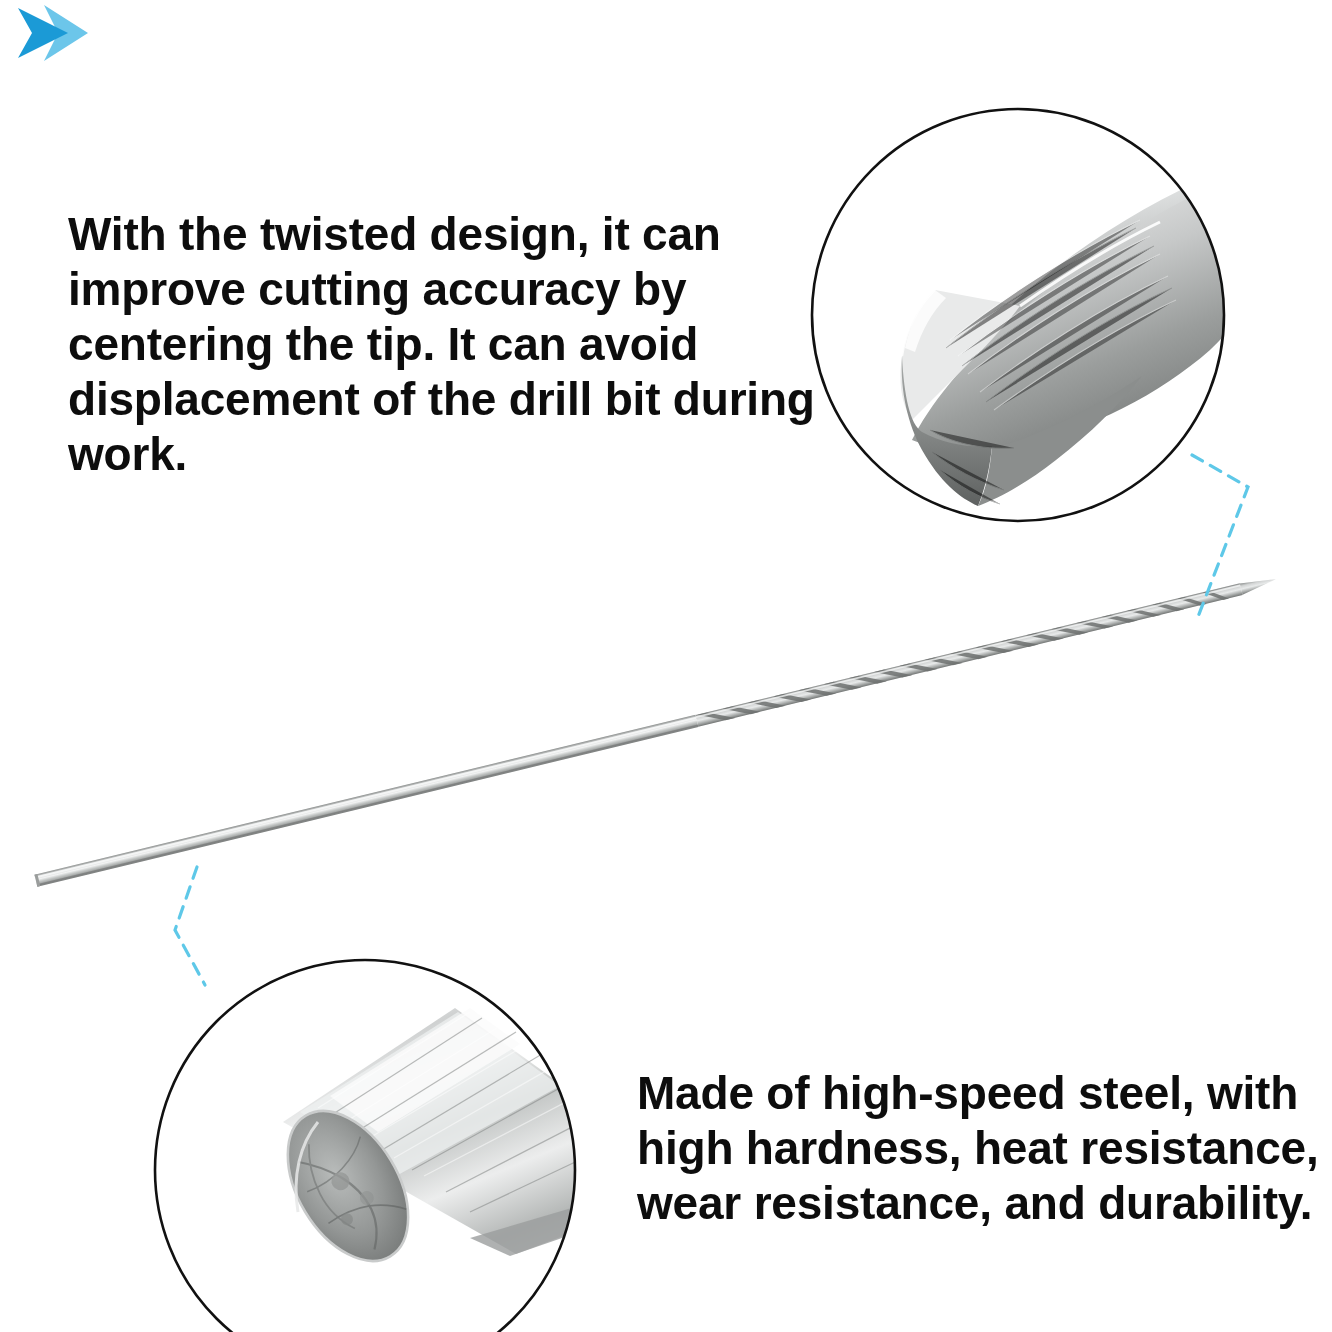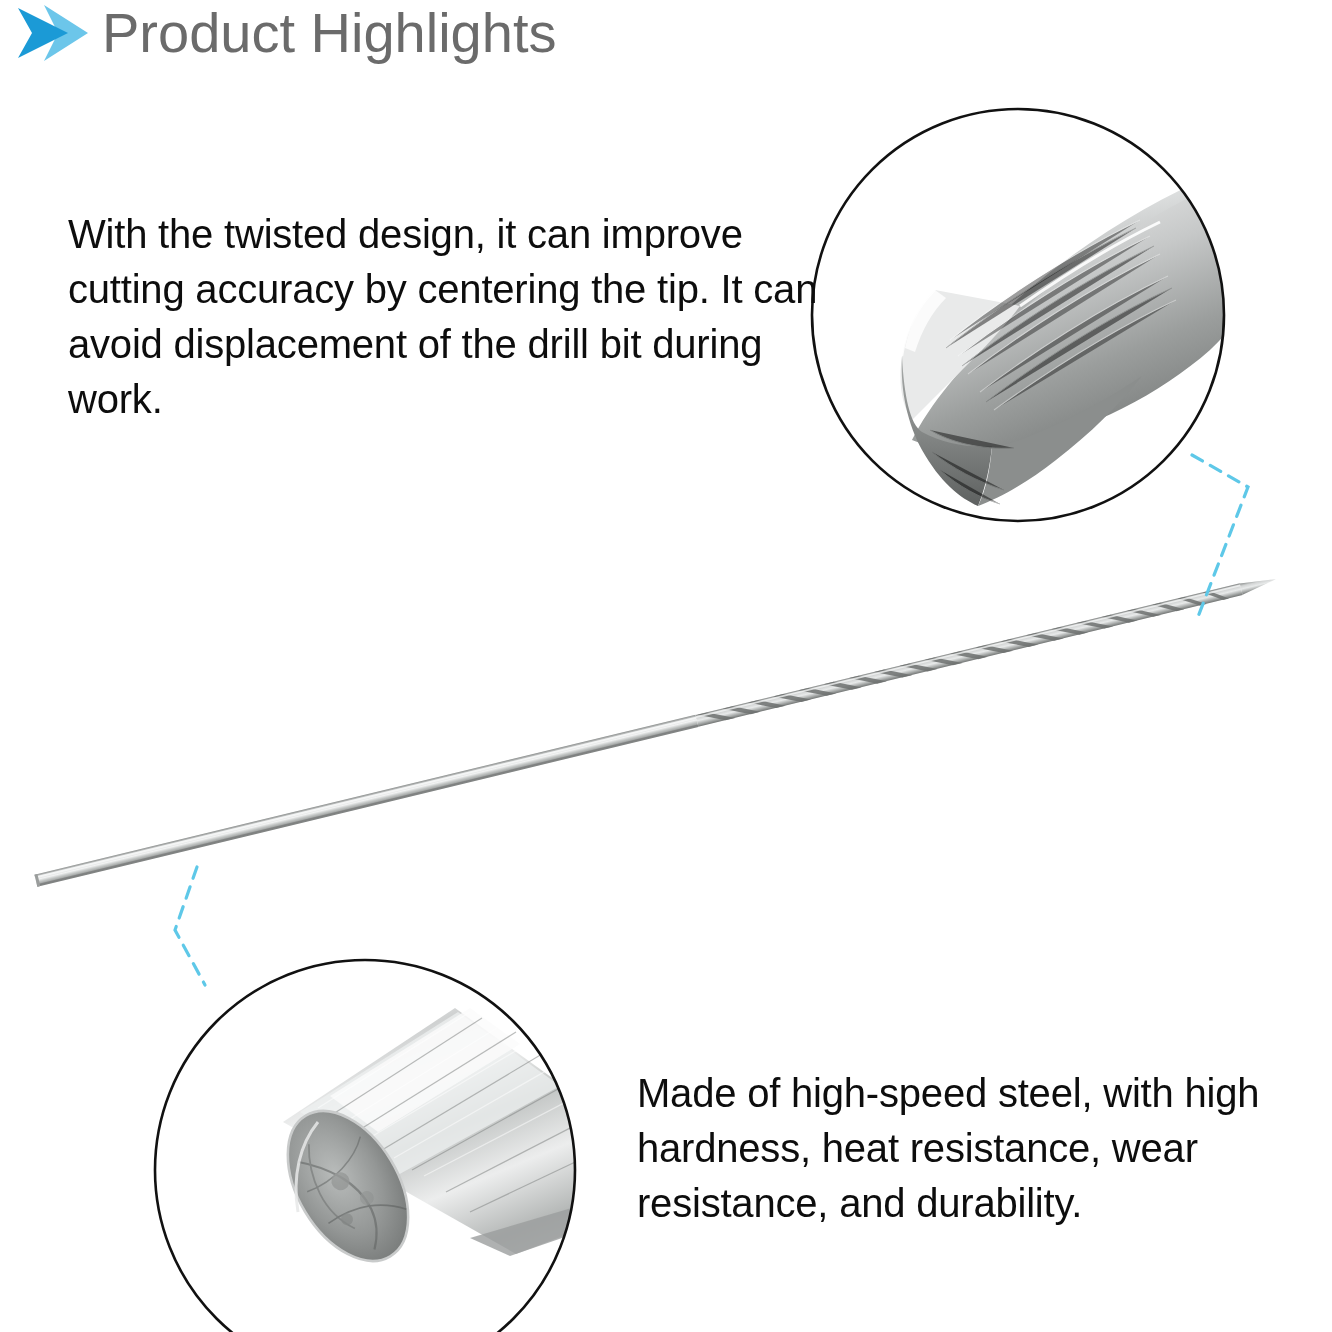--- a/index.html
+++ b/index.html
@@ -13,22 +13,22 @@
   
   #header{position:absolute;left:14px;top:2px;display:flex;align-items:center;gap:10px;}
   #arrow-icon{width:78px;height:62px;display:block;flex:0 0 auto;}
   #page-title{
     font-size:56px;line-height:62px;color:#6b6b6b;letter-spacing:0px;
     font-weight:400;white-space:nowrap;
   }
 
   
   .body-text{
-    position:absolute;color:#0d0d0d;font-size:40px;line-height:55px;
-    font-weight:400;white-space:pre-line;letter-spacing:-0.2px;
+    position:absolute;color:#0d0d0d;font-size:46px;line-height:55px;
+    font-weight:700;white-space:pre-line;letter-spacing:-0.2px;
   }
   #feature-text-1{left:68px;top:207px;width:760px;}
   #feature-text-2{left:637px;top:1066px;width:700px;text-align:left;}
 
   
   #art{position:absolute;left:0;top:0;width:1332px;height:1332px;}
 </style>
 </head>
 <body>
 
@@ -244,20 +244,19 @@
       </g>
       <circle cx="365" cy="1170" r="210" fill="none" stroke="#111111" stroke-width="2.6"></circle>
     </g>
   </svg>
 
   <div id="header">
     <svg id="arrow-icon" viewBox="0 0 78 62" xmlns="http://www.w3.org/2000/svg">
       <path d="M30 3 L74 31 L30 59 L44 31 Z" fill="#6cc6ea"></path>
       <path d="M4 6 L54 31 L4 56 L18 31 Z" fill="#1b9ad6"></path>
     </svg>
-    <div id="page-title">Product Highlights</div>
   </div>
 
   <div class="body-text" id="feature-text-1">With the twisted design, it can improve cutting accuracy by centering the tip. It can avoid displacement of the drill bit during work.</div>
 
   <div class="body-text" id="feature-text-2">Made of high-speed steel, with high hardness, heat resistance, wear resistance, and durability.</div>
 
 </div>
 
 </body></html>

